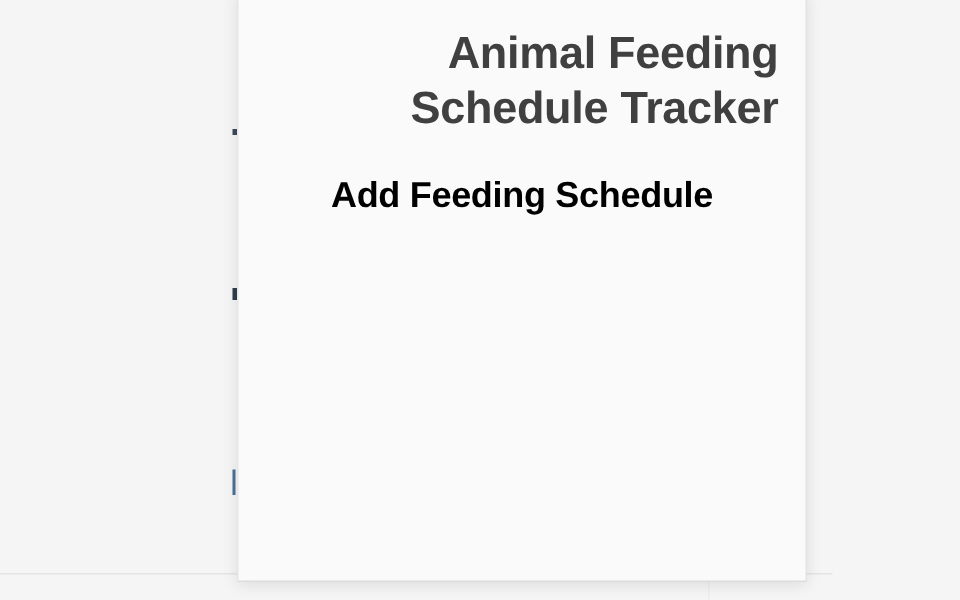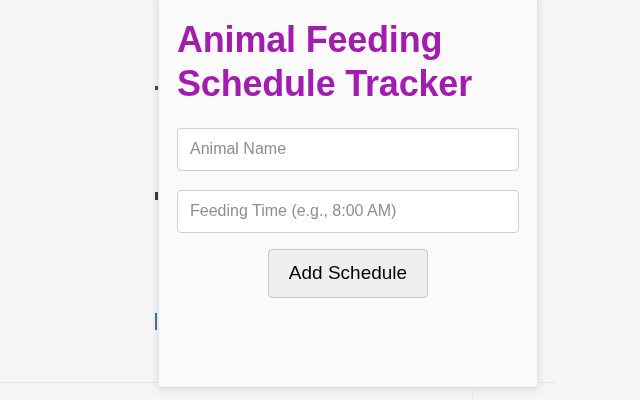--- a/index.html
+++ b/index.html
@@ -65,25 +65,25 @@
     border-left: 1px solid #e6e6e6;
     border-right: 1px solid #e3e3e3;
     border-bottom: 1px solid #dcdcdc;
     box-shadow: 0 2px 10px rgba(0,0,0,0.10);
     padding: 0 18px;
     overflow: hidden;
   }
 
   .app-title {
     margin: 24px 0 0 0;
-    font-size: 36px;
+    font-size: 30px;
     line-height: 1.22;
     font-weight: bold;
-    color: #a21caf;
-    text-align: left;
+    color: #404040;
+    text-align: right;
     letter-spacing: -0.2px;
   }
 
   .section-title {
     margin: 26px 0 0 0;
     font-size: 24px;
     line-height: 1.2;
     font-weight: bold;
     color: #000000;
     text-align: center;
@@ -158,26 +158,19 @@
 <div class="bg-baseline2"></div>
 
 <div class="edge-artifact a1"></div>
 <div class="edge-artifact a2"></div>
 <div class="edge-artifact a3"></div>
 
 <div class="card">
 
   <h1 class="app-title">Animal Feeding Schedule Tracker</h1>
 
+  <h2 class="section-title">Add Feeding Schedule</h2>
 
-  <div class="form">
-    <input class="field" type="text" placeholder="Animal Name" style="">
-    <input class="field" type="text" placeholder="Feeding Time (e.g., 8:00 AM)" style="">
-
-    <div class="btn-row">
-      <button class="add-button">Add Schedule</button>
-    </div>
-  </div>
 
 
   <ul class="schedule-list"></ul>
 
 </div>
 
 </body></html>

